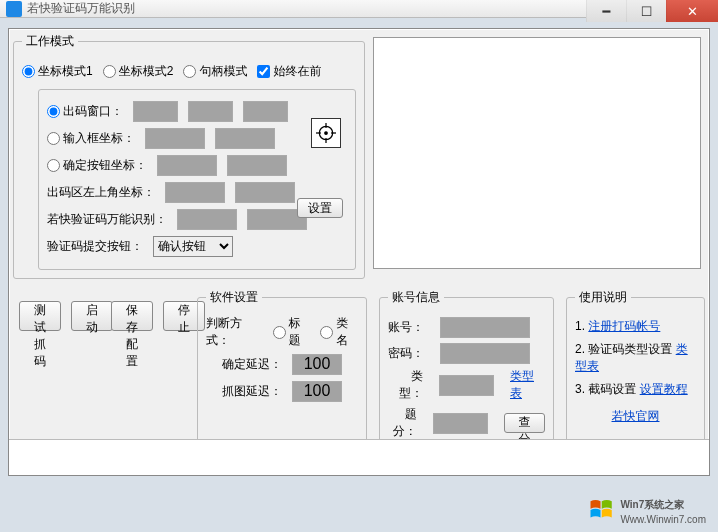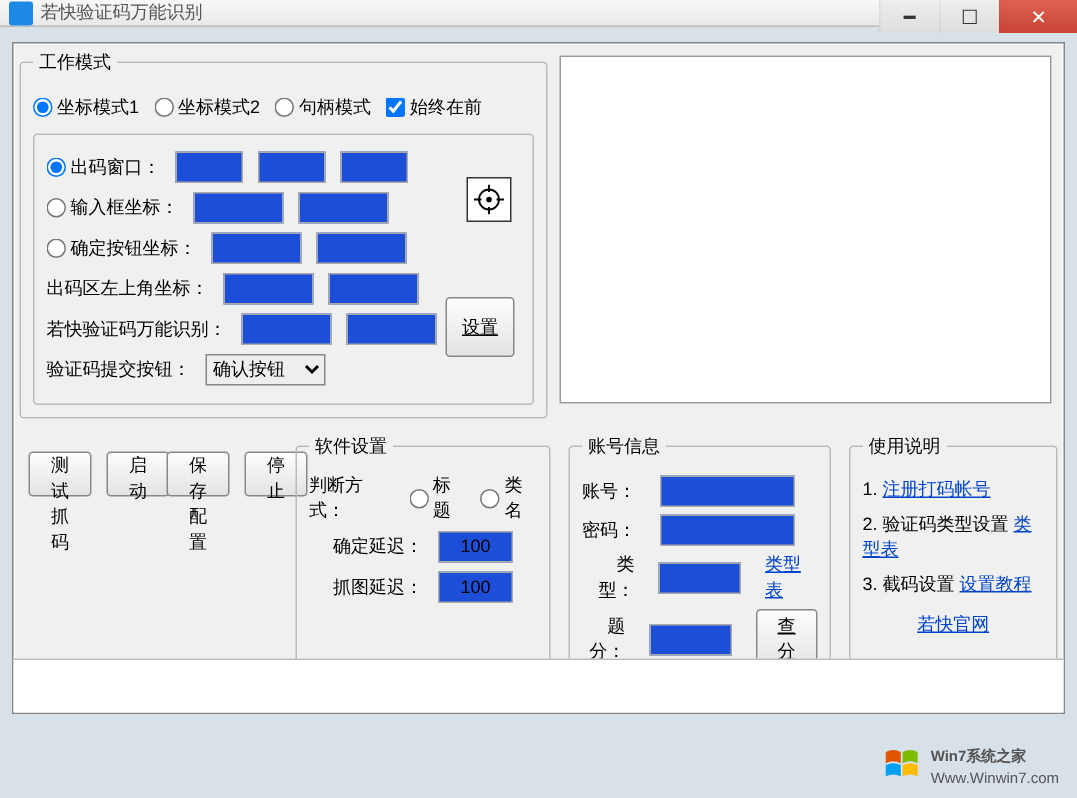--- a/index.html
+++ b/index.html
@@ -9,27 +9,27 @@
 .titlebar-text { flex: 1; color: #555; font-size: 12px; }
 .winbtns { display: flex; height: 100%; }
 .winbtn { width: 40px; height: 22px; display: flex; align-items: center; justify-content: center; font-size: 13px; color: #333; border-left: 1px solid rgba(0,0,0,0.05); }
 .winbtn.min { background: linear-gradient(#eee,#ddd); }
 .winbtn.max { background: linear-gradient(#eee,#ddd); }
 .winbtn.close { background: linear-gradient(#e06050,#c84535); color: #fff; width: 52px; }
 .client { position: absolute; top: 28px; left: 8px; right: 8px; bottom: 56px; background: #f0f0f0; border: 1px solid #888; box-shadow: inset 0 0 0 1px #fff; }
 fieldset { border: 1px solid #bbb; border-radius: 3px; margin: 4px; padding: 6px 8px 8px 8px; }
 legend { padding: 0 4px; font-size: 12px; }
 .row { display: flex; align-items: center; gap: 10px; margin: 3px 0; min-height: 24px; }
-input[type=text] { height: 21px; border: 1px solid #aaa; background: #1d4ed8; padding: 0 3px; font-size: 12px; }
+input[type=text] { height: 21px; border: 1px solid #aaa; background: #a3a3a3; padding: 0 3px; font-size: 16px; }
 .txt-xs { width: 45px; }
 .txt-s { width: 60px; }
 .txt-num { width: 50px; text-align: center; }
 select { height: 21px; border: 1px solid #888; background: #eee; font-size: 12px; width: 80px; }
 button.btn { height: 28px; padding: 0 14px; border: 1px solid #888; background: linear-gradient(#fdfdfd,#e3e3e3); border-radius: 3px; font-size: 12px; cursor: pointer; }
-button.sm { height: 40px; padding: 0 10px; text-decoration: underline; }
+button.sm { height: 20px; padding: 0 10px; }
 .top-area { display: flex; }
 .left-col { width: 360px; }
 .right-col { flex: 1; padding: 8px 8px 0 4px; }
 .preview { width: 100%; height: 232px; border: 1px solid #999; background: #fff; }
 label.rad { display: flex; align-items: center; gap: 3px; }
 .coord-box { position: relative; }
 .target-icon { position: absolute; right: 14px; top: 28px; width: 30px; height: 30px; border: 1px solid #333; display: flex; align-items: center; justify-content: center; background: #fff; }
 .target-icon svg { width: 20px; height: 20px; }
 .set-btn-wrap { position: absolute; right: 12px; top: 108px; }
 .bottom-area { display: flex; gap: 4px; margin-top: 2px; }
@@ -80,21 +80,21 @@
           <label class="rad">
               <input type="radio" name="wm" style="">
               <span>句柄模式</span>
             </label>
           <label class="rad">
               <input type="checkbox" checked="" style="">
               <span>始终在前</span>
             </label>
         </div>
 
-        <fieldset class="coord-box" style="margin:6px 0 0 0;">
+        <fieldset class="coord-box" style="margin:6px 0 0 16px;">
           <div class="row">
             <label class="rad">
                 <input type="radio" name="cm" checked="" style="">
                 <span>出码窗口：</span>
               </label>
             <input type="text" class="txt-xs" style="">
             <input type="text" class="txt-xs" style="">
             <input type="text" class="txt-xs" style="">
           </div>
           <div class="row">

